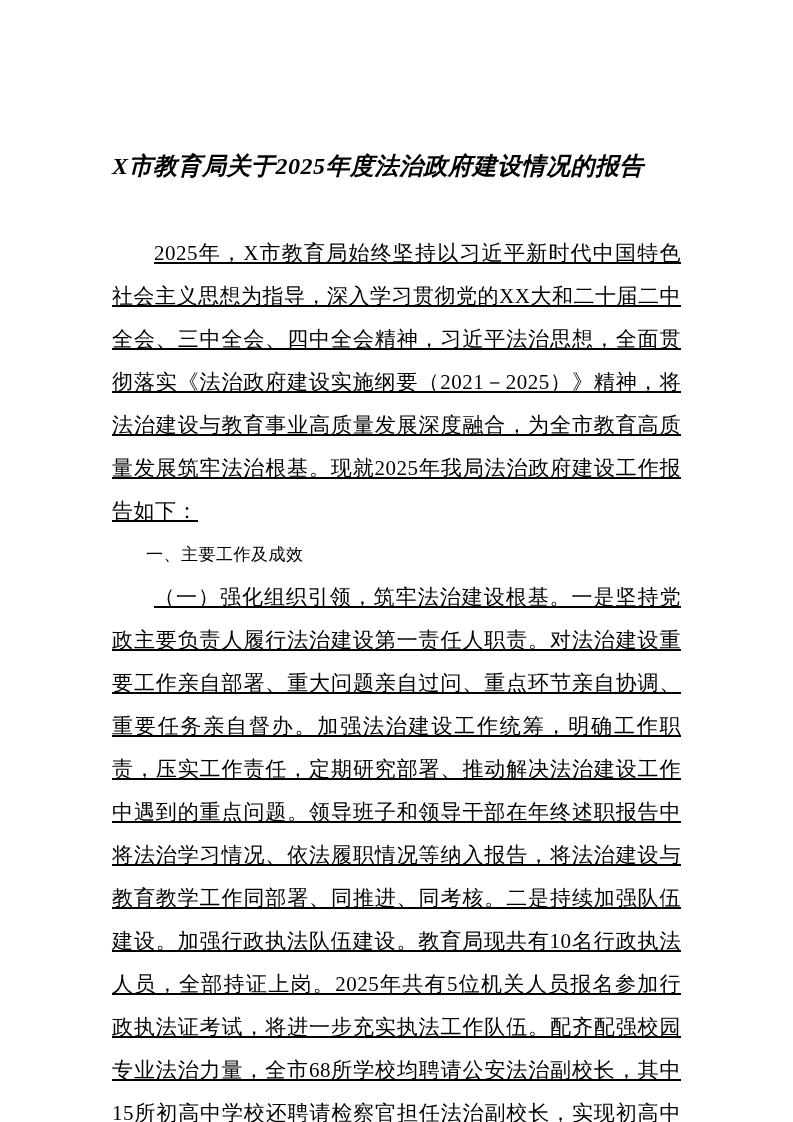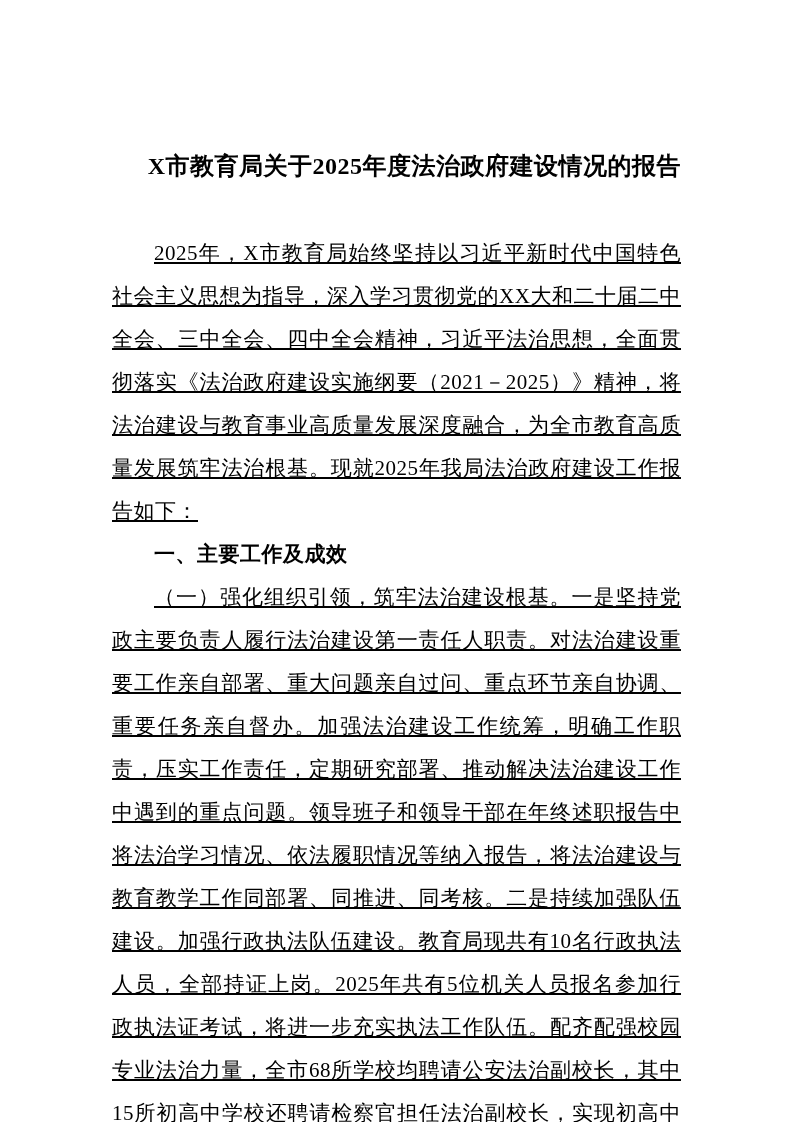--- a/index.html
+++ b/index.html
@@ -15,38 +15,39 @@
     background: #ffffff;
     box-sizing: border-box;
     padding: 148px 112px 60px 112px;
     font-family: "Liberation Serif", "DejaVu Serif", serif;
     color: #000000;
     overflow: hidden;
   }
   .doc-title {
     font-size: 24px;
     font-weight: bold;
-    text-align: right;
+    text-align: left;
     line-height: 36px;
     margin: 0 0 48px 0;
     letter-spacing: 0.5px;
+    font-style: italic;
   }
   .body-para {
     font-size: 21px;
     line-height: 43px;
     text-align: justify;
     text-indent: 2em;
     margin: 0;
     letter-spacing: 0.5px;
     word-break: break-all;
     text-decoration: underline;
   }
   .section-heading {
-    font-size: 21px;
-    font-weight: bold;
+    font-size: 17px;
+    font-weight: normal;
     line-height: 43px;
     text-indent: 2em;
     margin: 0;
     letter-spacing: 0.5px;
   }
 </style>
 </head>
 <body>
 
 <div class="page">

